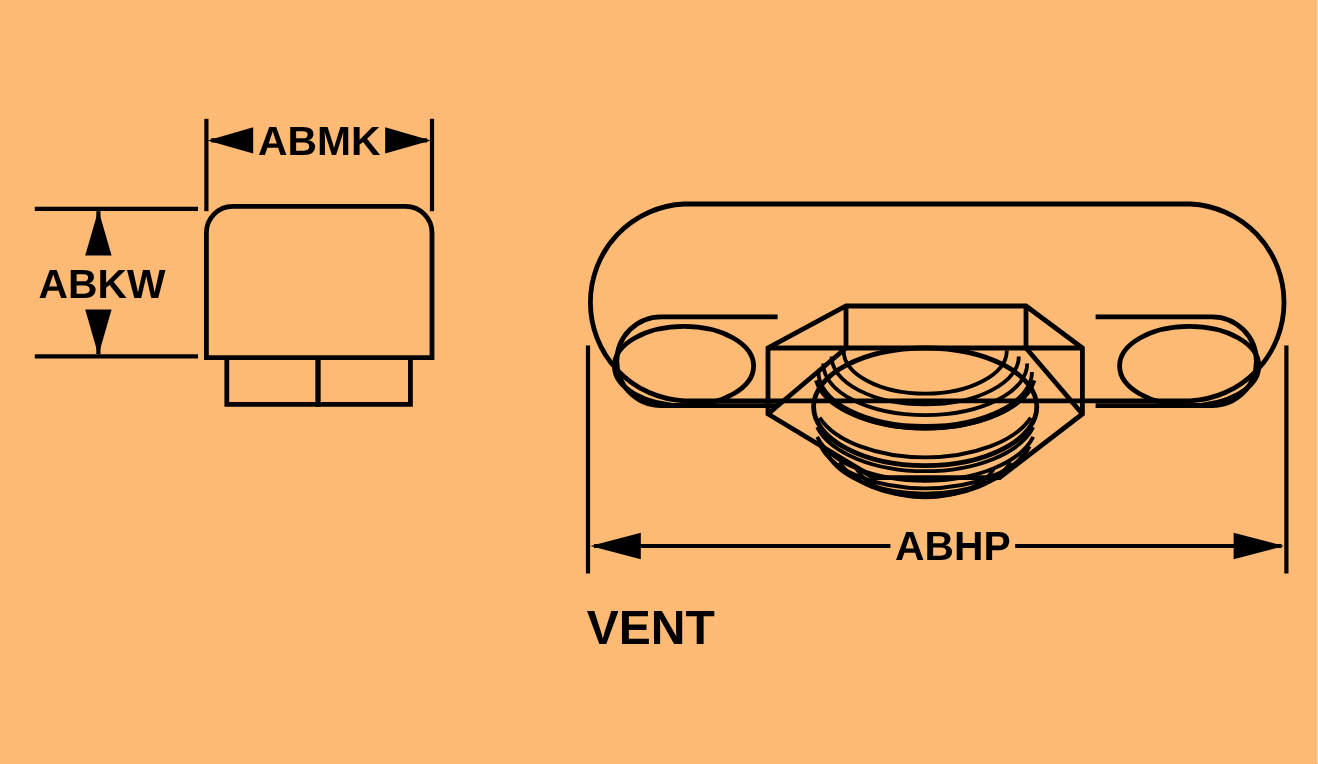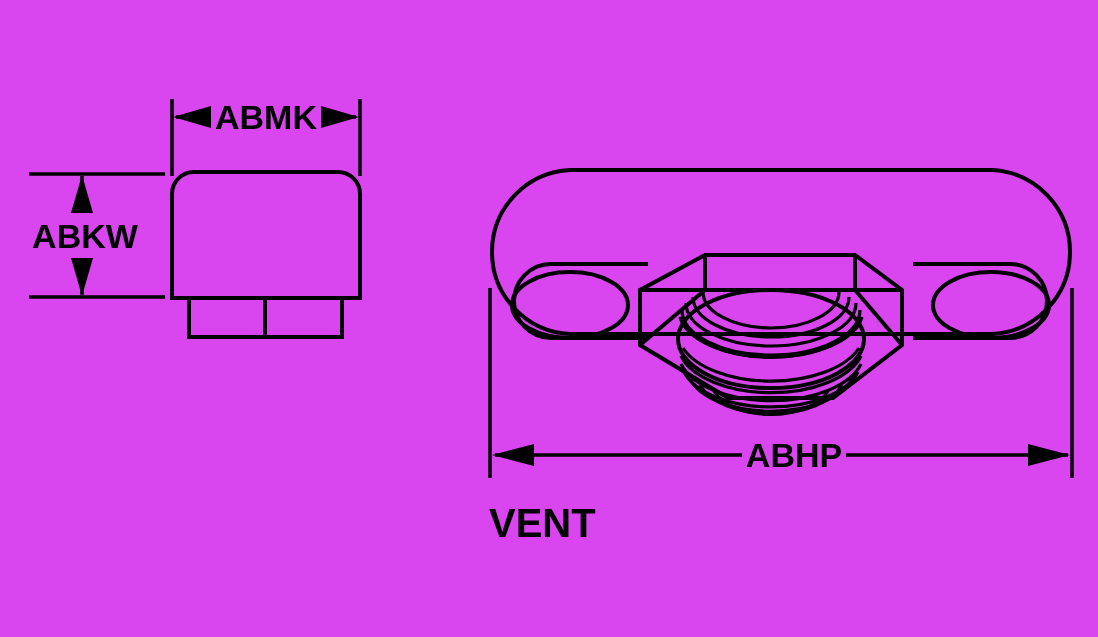--- a/index.html
+++ b/index.html
@@ -11,21 +11,21 @@
   body {
     width: 1098px;
     height: 637px;
     overflow: hidden;
     font-family: "Liberation Sans", sans-serif;
   }
   #drawing-root {
     position: relative;
     width: 1098px;
     height: 637px;
-    background: #d946ef;
+    background: #fdba74;
   }
   svg#technical-drawing {
     display: block;
     width: 1098px;
     height: 637px;
   }
   .stroke {
     fill: none;
     stroke: #000000;
     stroke-linecap: butt;

